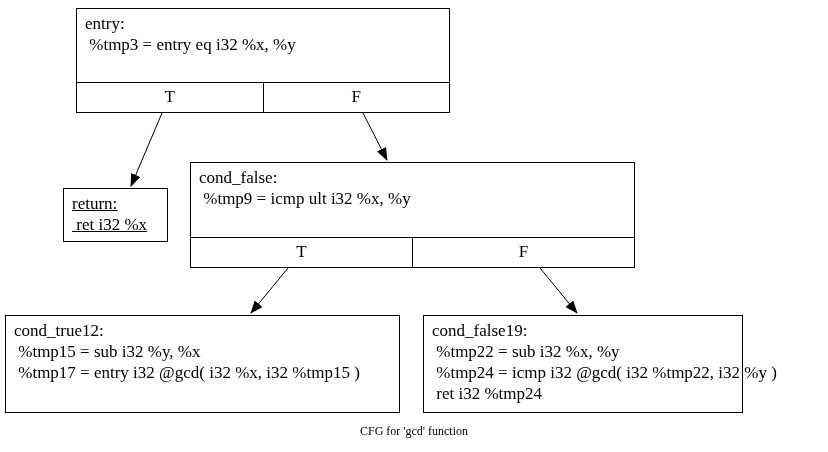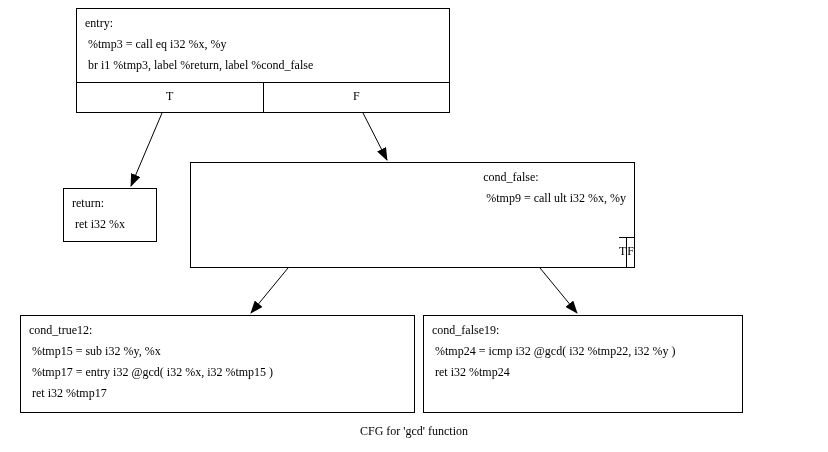--- a/index.html
+++ b/index.html
@@ -24,21 +24,21 @@
     height: 452px;
     pointer-events: none;
   }
   .node {
     position: absolute;
     box-sizing: border-box;
     background: #ffffff;
     border: 1px solid #000000;
     display: flex;
     flex-direction: column;
-    font-size: 12px;
+    font-size: 17px;
   }
   .node .body {
     flex: 1 1 auto;
     padding: 4px 8px 5px 8px;
   }
   .node .line {
     white-space: pre;
     line-height: 21px;
   }
   .tf-row {
@@ -58,23 +58,23 @@
     position: absolute;
     left: 0;
     top: 421px;
     width: 100%;
     text-align: center;
     font-size: 12px;
     line-height: 20px;
   }
   
   #node-entry       { left: 76px;  top: 8px;   width: 374px; height: 105px; }
-  #node-return      { left: 63px;  top: 188px; width: 94px; height: 54px;  }
-  #node-cond_false  { left: 190px; top: 162px; width: 445px; height: 106px; align-items: flex-end; }
-  #node-cond_true12 { left: 20px;   top: 315px; width: 395px; height: 98px;  }
+  #node-return      { left: 63px;  top: 188px; width: 105px; height: 54px; text-decoration: underline;  }
+  #node-cond_false  { left: 190px; top: 162px; width: 445px; height: 106px; }
+  #node-cond_true12 { left: 5px;   top: 315px; width: 395px; height: 98px;  }
   #node-cond_false19{ left: 423px; top: 315px; width: 320px; height: 98px;  }
 </style>
 </head>
 <body>
 
 <div class="canvas">
 
   <svg class="edge-layer" width="828" height="452" viewBox="0 0 828 452" xmlns="http://www.w3.org/2000/svg">
     <defs>
       <marker id="arrow" markerWidth="13" markerHeight="10" refX="12" refY="5" orient="auto" markerUnits="userSpaceOnUse">
@@ -83,59 +83,58 @@
     </defs>
     <line x1="162" y1="113" x2="131" y2="186" stroke="#000000" stroke-width="1" marker-end="url(#arrow)"></line>
     <line x1="363" y1="113" x2="387" y2="160" stroke="#000000" stroke-width="1" marker-end="url(#arrow)"></line>
     <line x1="288" y1="268" x2="251" y2="313" stroke="#000000" stroke-width="1" marker-end="url(#arrow)"></line>
     <line x1="540" y1="268" x2="577" y2="313" stroke="#000000" stroke-width="1" marker-end="url(#arrow)"></line>
   </svg>
 
   <div class="node" id="node-entry">
     <div class="body">
       <div class="line">entry:</div>
-      <div class="line"> %tmp3 = call eq i32 %x, %y</div>
-      <div class="line"> br i1 %tmp3, label %return, label %cond_false</div>
+      <div class="line"> %tmp3 = entry eq i32 %x, %y</div>
     </div>
     <div class="tf-row">
       <div class="tf-cell">T</div>
       <div class="tf-cell">F</div>
     </div>
   </div>
 
   <div class="node" id="node-return">
     <div class="body">
       <div class="line">return:</div>
       <div class="line"> ret i32 %x</div>
     </div>
   </div>
 
   <div class="node" id="node-cond_false">
     <div class="body">
       <div class="line">cond_false:</div>
-      <div class="line"> %tmp9 = call ult i32 %x, %y</div>
+      <div class="line"> %tmp9 = icmp ult i32 %x, %y</div>
     </div>
     <div class="tf-row">
       <div class="tf-cell">T</div>
       <div class="tf-cell">F</div>
     </div>
   </div>
 
   <div class="node" id="node-cond_true12">
     <div class="body">
       <div class="line">cond_true12:</div>
       <div class="line"> %tmp15 = sub i32 %y, %x</div>
       <div class="line"> %tmp17 = entry i32 @gcd( i32 %x, i32 %tmp15 )</div>
-      <div class="line"> ret i32 %tmp17</div>
     </div>
   </div>
 
   <div class="node" id="node-cond_false19">
     <div class="body">
       <div class="line">cond_false19:</div>
+      <div class="line"> %tmp22 = sub i32 %x, %y</div>
       <div class="line"> %tmp24 = icmp i32 @gcd( i32 %tmp22, i32 %y )</div>
       <div class="line"> ret i32 %tmp24</div>
     </div>
   </div>
 
   <div class="caption">CFG for 'gcd' function</div>
 
 </div>
 
 </body></html>

